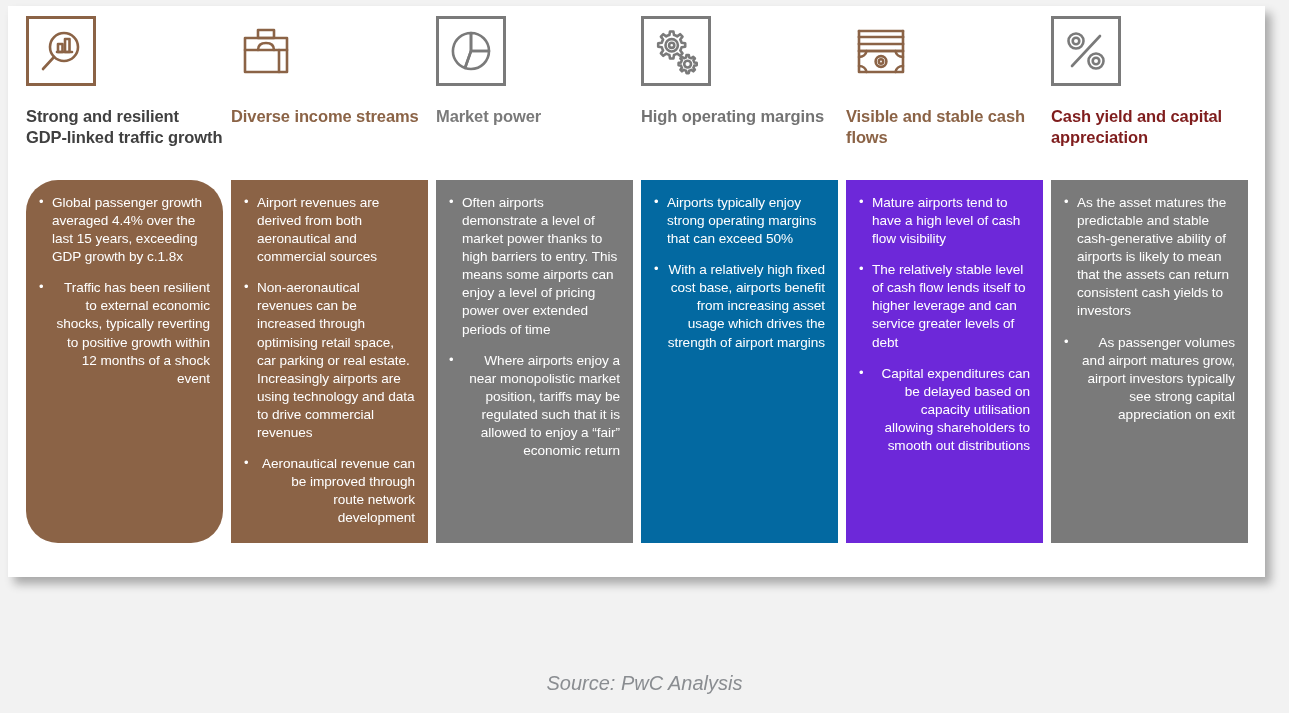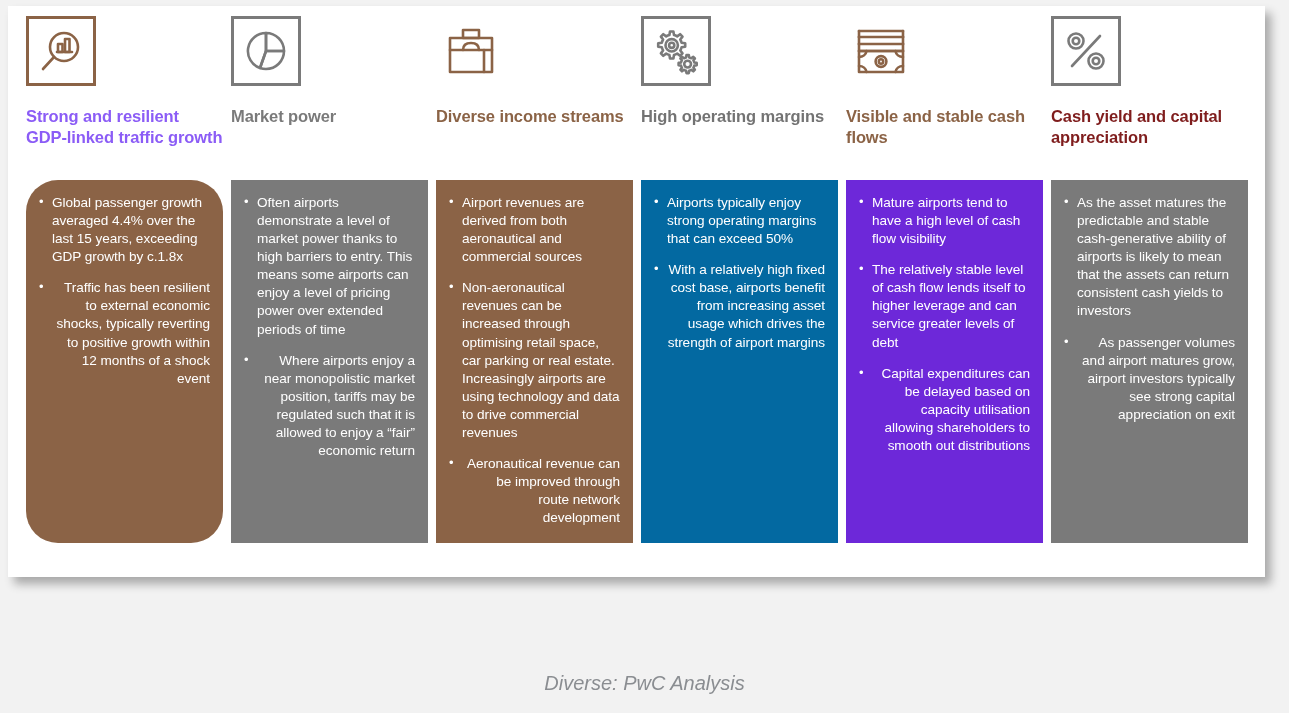--- a/index.html
+++ b/index.html
@@ -125,43 +125,25 @@
           <div class="icon-box boxed" style="color: rgb(139, 99, 70);">
             <svg width="46" height="46" viewBox="0 0 46 46">
               <circle cx="26" cy="19" r="14" fill="none" stroke="currentColor" stroke-width="2.6" stroke-linecap="round" stroke-linejoin="round"></circle>
               <line x1="16" y1="29" x2="5" y2="41" fill="none" stroke="currentColor" stroke-width="2.6" stroke-linecap="round" stroke-linejoin="round"></line>
               <line x1="19" y1="24" x2="34" y2="24" fill="none" stroke="currentColor" stroke-width="2.6" stroke-linecap="round" stroke-linejoin="round"></line>
               <rect x="20" y="16" width="4.5" height="8" fill="none" stroke="currentColor" stroke-width="2.6" stroke-linecap="round" stroke-linejoin="round"></rect>
               <rect x="27" y="11" width="4.5" height="13" fill="none" stroke="currentColor" stroke-width="2.6" stroke-linecap="round" stroke-linejoin="round"></rect>
             </svg>
           </div>
         </div>
-        <div class="heading" style="color: #8b5cf6;">Strong and resilient GDP-linked traffic growth</div>
+        <div class="heading" style="color: #404040;">Strong and resilient GDP-linked traffic growth</div>
         <div class="body-block" style="background: rgb(139, 99, 70); height: 363px; border-radius: 32px;">
           <ul>
             <li>Global passenger growth averaged 4.4% over the last 15 years, exceeding GDP growth by c.1.8x</li>
             <li>Traffic has been resilient to external economic shocks, typically reverting to positive growth within 12 months of a shock event</li>
-          </ul>
-        </div>
-      </div>
-      <div class="col">
-        <div class="icon-wrap">
-          <div class="icon-box boxed" style="color: rgb(122, 122, 122);">
-            <svg width="46" height="46" viewBox="0 0 46 46">
-              <path d="M23 5 A18 18 0 0 1 41 23 L23 23 Z" fill="none" stroke="currentColor" stroke-width="2.6" stroke-linecap="round" stroke-linejoin="round"></path>
-              <path d="M41 23 A18 18 0 0 1 23 41 A18 18 0 0 1 17 40 L23 23 Z" fill="none" stroke="currentColor" stroke-width="2.6" stroke-linecap="round" stroke-linejoin="round"></path>
-              <path d="M23 5 A18 18 0 0 0 17 40 L23 23 Z" fill="none" stroke="currentColor" stroke-width="2.6" stroke-linecap="round" stroke-linejoin="round"></path>
-            </svg>
-          </div>
-        </div>
-        <div class="heading" style="color: rgb(122, 122, 122);">Market power</div>
-        <div class="body-block" style="background: rgb(122, 122, 122); height: 363px;">
-          <ul>
-            <li>Often airports demonstrate a level of market power thanks to high barriers to entry. This means some airports can enjoy a level of pricing power over extended periods of time</li>
-            <li>Where airports enjoy a near monopolistic market position, tariffs may be regulated such that it is allowed to enjoy a “fair” economic return</li>
           </ul>
         </div>
       </div>
       <div class="col">
         <div class="icon-wrap">
           <div class="icon-box" style="color: rgb(139, 99, 70);">
             <svg width="50" height="50" viewBox="0 0 50 50">
               <rect x="17" y="4" width="16" height="8" fill="none" stroke="currentColor" stroke-width="2.6" stroke-linecap="round" stroke-linejoin="round"></rect>
               <rect x="4" y="12" width="42" height="34" fill="none" stroke="currentColor" stroke-width="2.6" stroke-linecap="round" stroke-linejoin="round"></rect>
               <path d="M4 24 L46 24" fill="none" stroke="currentColor" stroke-width="2.6" stroke-linecap="round" stroke-linejoin="round"></path>
@@ -169,20 +151,38 @@
               <line x1="38" y1="24" x2="38" y2="46" fill="none" stroke="currentColor" stroke-width="2.6" stroke-linecap="round" stroke-linejoin="round"></line>
             </svg>
           </div>
         </div>
         <div class="heading" style="color: rgb(139, 99, 70);">Diverse income streams</div>
         <div class="body-block" style="background: rgb(139, 99, 70); height: 363px;">
           <ul>
             <li>Airport revenues are derived from both aeronautical and commercial sources</li>
             <li>Non-aeronautical revenues can be increased through optimising retail space, car parking or real estate. Increasingly airports are using technology and data to drive commercial revenues</li>
             <li>Aeronautical revenue can be improved through route network development</li>
+          </ul>
+        </div>
+      </div>
+      <div class="col">
+        <div class="icon-wrap">
+          <div class="icon-box boxed" style="color: rgb(122, 122, 122);">
+            <svg width="46" height="46" viewBox="0 0 46 46">
+              <path d="M23 5 A18 18 0 0 1 41 23 L23 23 Z" fill="none" stroke="currentColor" stroke-width="2.6" stroke-linecap="round" stroke-linejoin="round"></path>
+              <path d="M41 23 A18 18 0 0 1 23 41 A18 18 0 0 1 17 40 L23 23 Z" fill="none" stroke="currentColor" stroke-width="2.6" stroke-linecap="round" stroke-linejoin="round"></path>
+              <path d="M23 5 A18 18 0 0 0 17 40 L23 23 Z" fill="none" stroke="currentColor" stroke-width="2.6" stroke-linecap="round" stroke-linejoin="round"></path>
+            </svg>
+          </div>
+        </div>
+        <div class="heading" style="color: rgb(122, 122, 122);">Market power</div>
+        <div class="body-block" style="background: rgb(122, 122, 122); height: 363px;">
+          <ul>
+            <li>Often airports demonstrate a level of market power thanks to high barriers to entry. This means some airports can enjoy a level of pricing power over extended periods of time</li>
+            <li>Where airports enjoy a near monopolistic market position, tariffs may be regulated such that it is allowed to enjoy a “fair” economic return</li>
           </ul>
         </div>
       </div>
       <div class="col">
         <div class="icon-wrap">
           <div class="icon-box boxed" style="color: rgb(122, 122, 122);">
             <svg width="48" height="48" viewBox="0 0 48 48">
               <g fill="none" stroke="currentColor" stroke-width="2.6" stroke-linecap="round" stroke-linejoin="round">
                 <path d="M18 4.5 l3.4 0 .6 3.6 a12 12 0 0 1 3.2 1.3 l2.9-2.2 2.4 2.4 -2.2 2.9 a12 12 0 0 1 1.3 3.2 l3.6 .6 0 3.4 -3.6 .6 a12 12 0 0 1 -1.3 3.2 l2.2 2.9 -2.4 2.4 -2.9-2.2 a12 12 0 0 1 -3.2 1.3 l-.6 3.6 -3.4 0 -.6-3.6 a12 12 0 0 1 -3.2-1.3 l-2.9 2.2 -2.4-2.4 2.2-2.9 a12 12 0 0 1 -1.3-3.2 l-3.6-.6 0-3.4 3.6-.6 a12 12 0 0 1 1.3-3.2 l-2.2-2.9 2.4-2.4 2.9 2.2 a12 12 0 0 1 3.2-1.3 z"></path>
                 <circle cx="19.7" cy="18.3" r="6.2"></circle>
@@ -252,13 +252,13 @@
         <div class="body-block" style="background: rgb(122, 122, 122); height: 363px;">
           <ul>
             <li>As the asset matures the predictable and stable cash-generative ability of airports is likely to mean that the assets can return consistent cash yields to investors</li>
             <li>As passenger volumes and airport matures grow, airport investors typically see strong capital appreciation on exit</li>
           </ul>
         </div>
       </div>
     </div>
 </div>
 
-<div id="source">Diverse: PwC Analysis</div>
+<div id="source">Source: PwC Analysis</div>
 
 </body></html>

